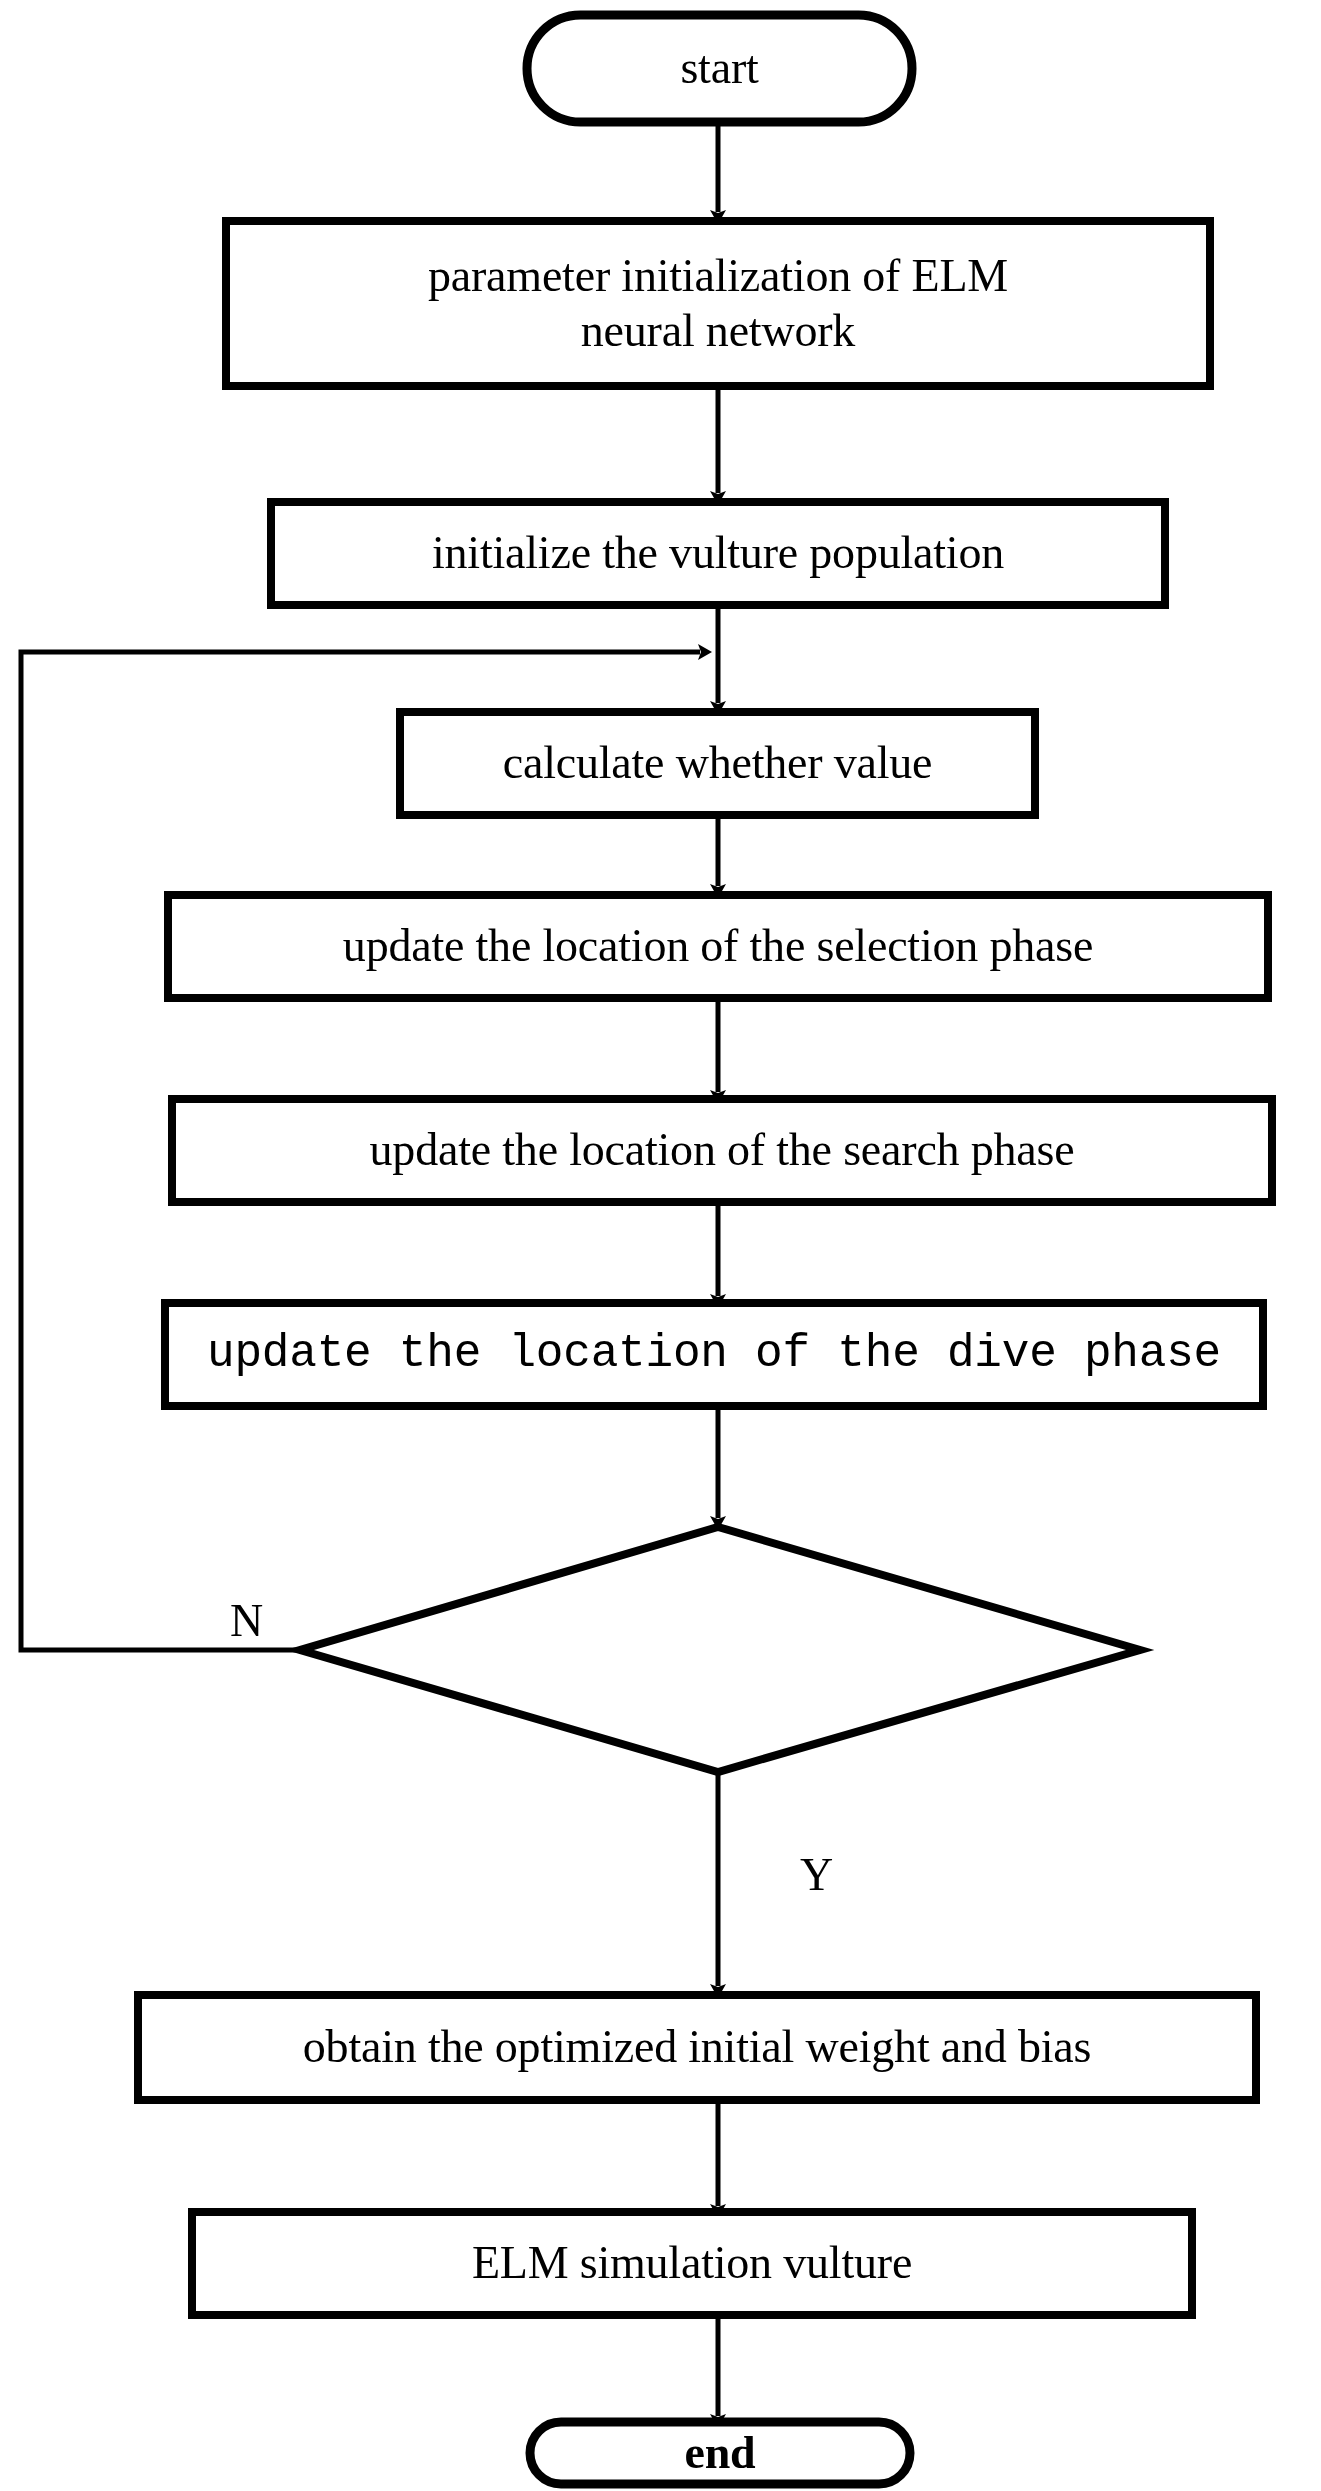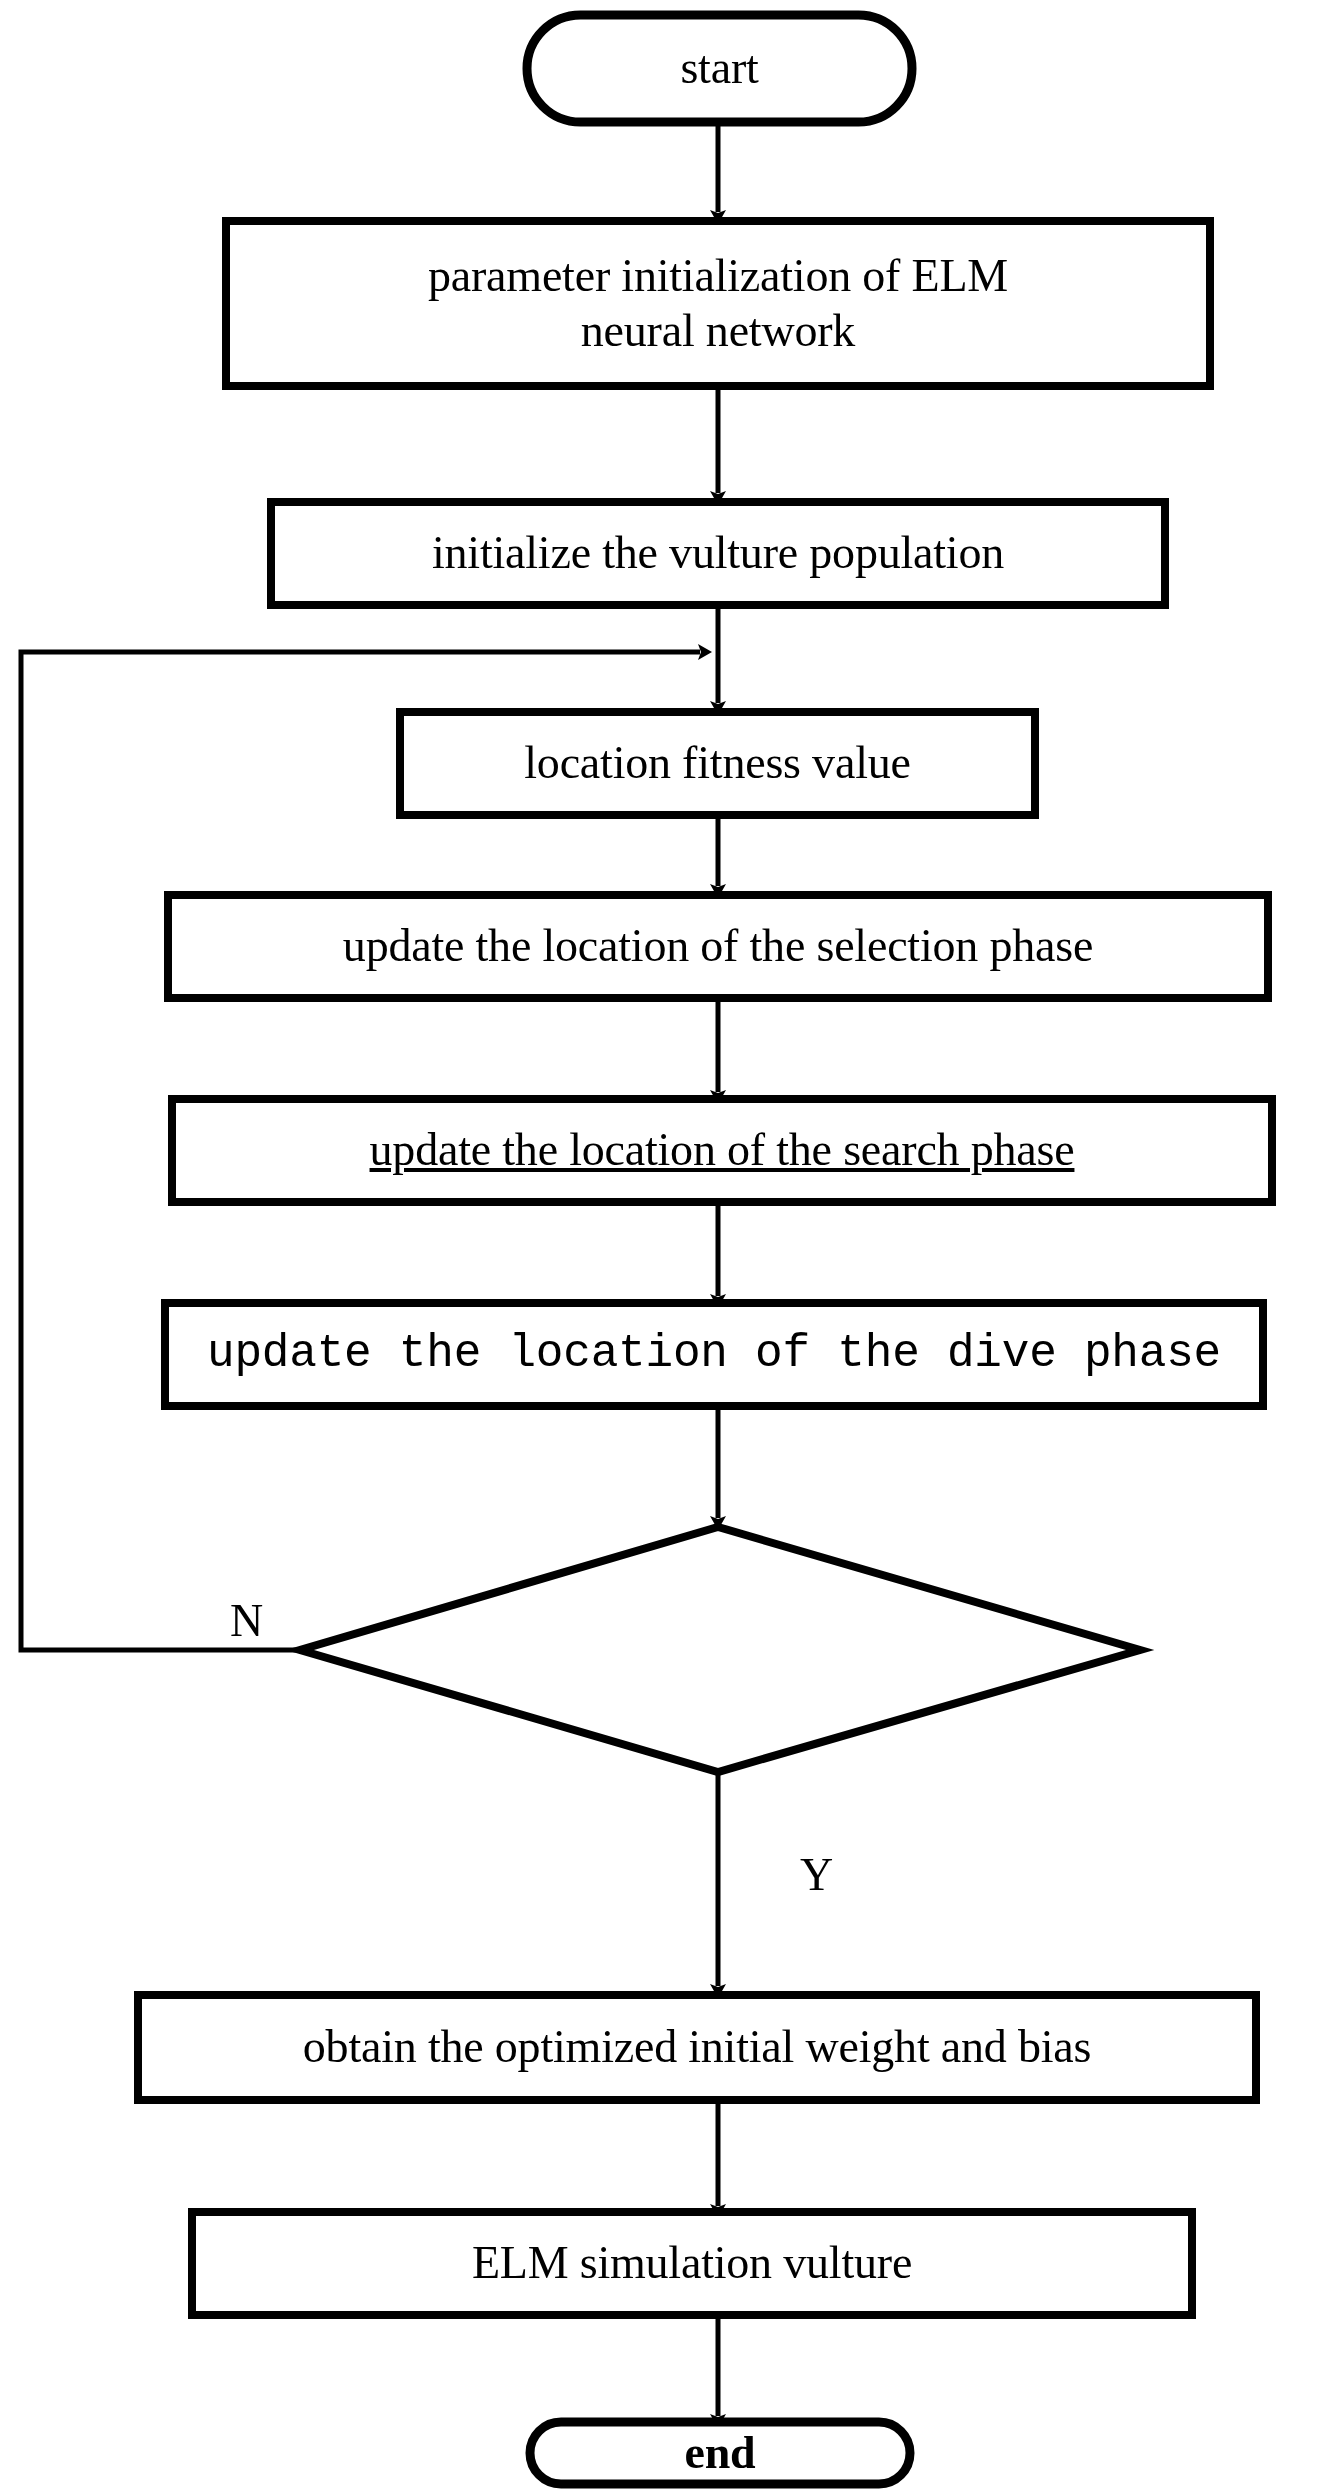--- a/index.html
+++ b/index.html
@@ -113,25 +113,25 @@
     </g>
   </svg>
 
   <div class="node-label terminator-text" style="left:527px; top:15px; width:385px; height:107px;">start</div>
 
   <div class="node-label process-text" style="left:226px; top:221px; width:984px; height:165px;">parameter initialization of ELM
 neural network</div>
 
   <div class="node-label process-text" style="left:271px; top:502px; width:894px; height:103px;">initialize the vulture population</div>
 
-  <div class="node-label process-text" style="left:400px; top:712px; width:635px; height:103px;">location fitness value</div>
+  <div class="node-label process-text" style="left:400px; top:712px; width:635px; height:103px;">calculate whether value</div>
 
   <div class="node-label process-text" style="left:168px; top:895px; width:1100px; height:103px;">update the location of the selection phase</div>
 
-  <div class="node-label process-text" style="left:172px; top:1099px; width:1100px; height:103px;text-decoration:underline;">update the location of the search phase</div>
+  <div class="node-label process-text" style="left:172px; top:1099px; width:1100px; height:103px;">update the location of the search phase</div>
 
   <div class="node-label process-text" style="left:165px; top:1303px; width:1098px; height:103px;font-family:Liberation Mono, monospace;">update the location of the dive phase</div>
 
 
   <div class="node-label process-text" style="left:138px; top:1995px; width:1118px; height:105px;">obtain the optimized initial weight and bias</div>
 
   <div class="node-label process-text" style="left:192px; top:2212px; width:1000px; height:103px;">ELM simulation vulture</div>
 
   <div class="node-label terminator-text" style="left:530px; top:2422px; width:380px; height:62px;font-weight:bold;">end</div>
 

